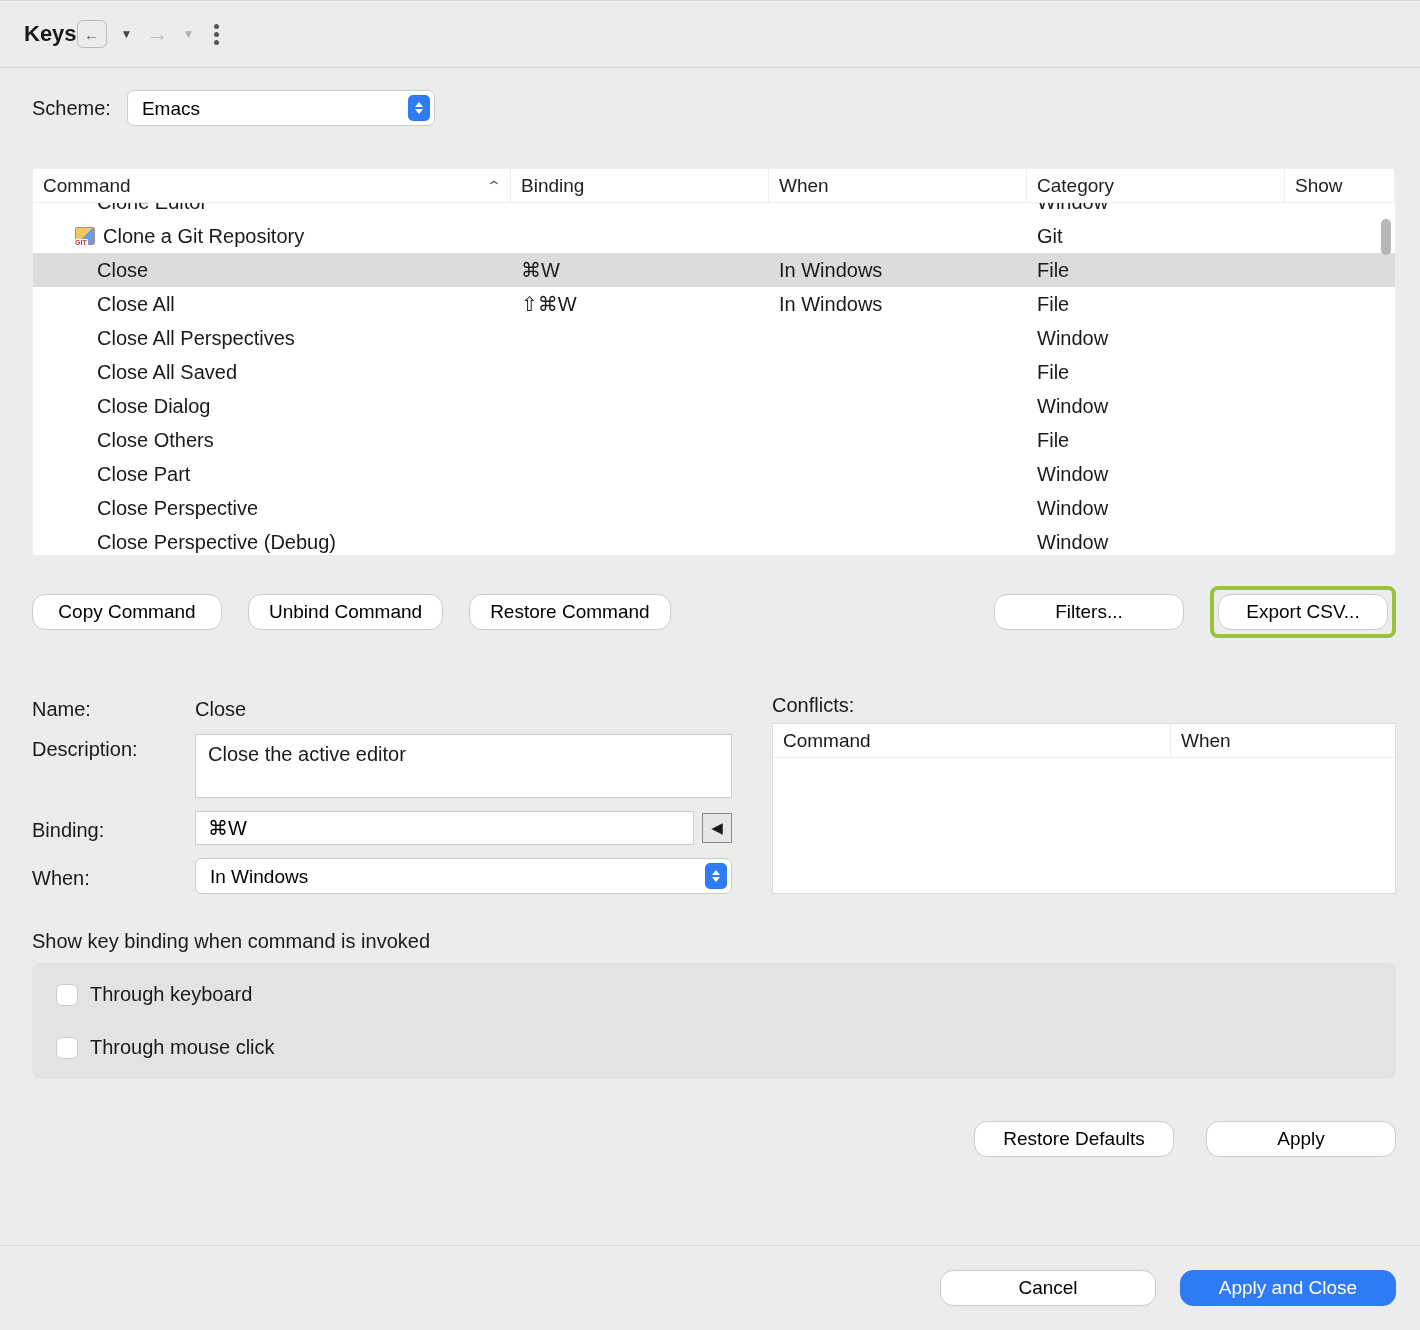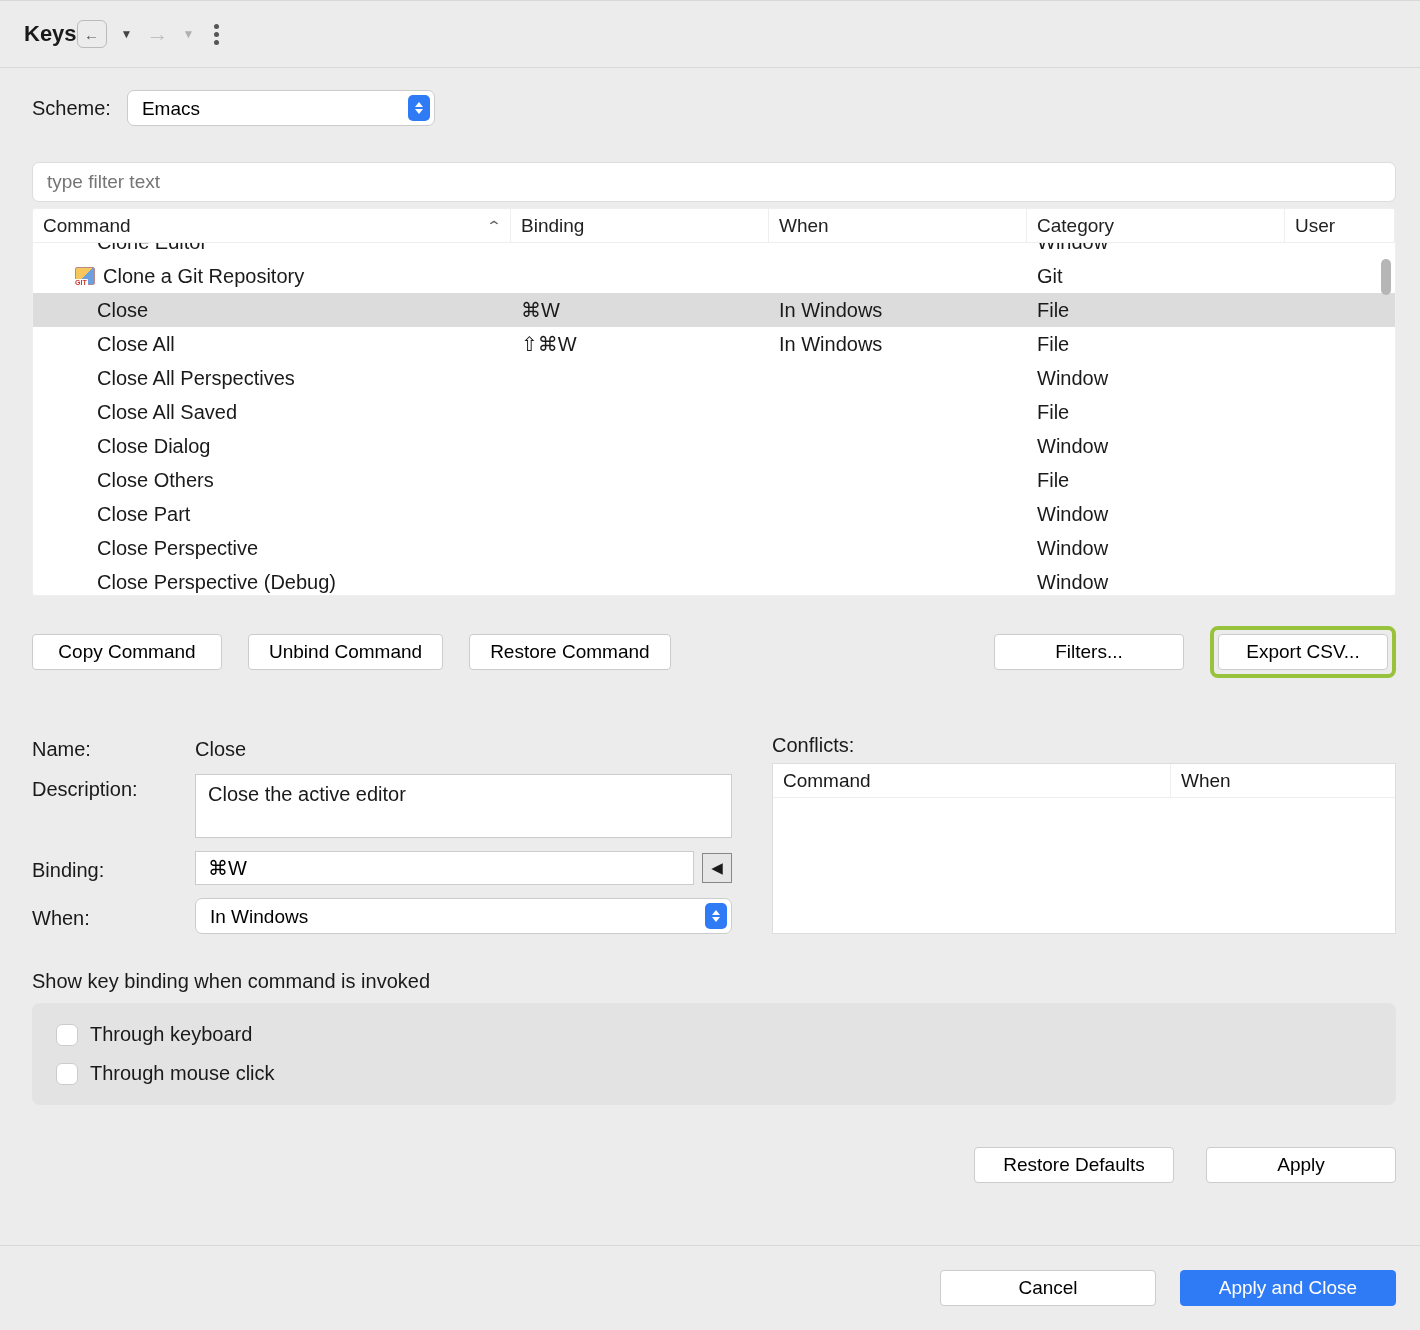--- a/index.html
+++ b/index.html
@@ -47,21 +47,21 @@
   .td.bind { width:258px; }
   .td.when { width:258px; }
   .td.cat  { width:258px; }
   .td.user { flex:1; }
   .git-icon { width:20px; height:18px; display:inline-block; background:linear-gradient(135deg,#f6c75c 50%,#6aa0e0 50%); border:1px solid #b88; border-radius:2px; position:relative; margin-left:-22px; margin-right:2px; }
   .git-icon::after { content:"GIT"; position:absolute; left:-2px; bottom:-2px; font-size:7px; font-weight:700; background:#fff; color:#c33; padding:0 1px; border-radius:1px; }
 
   .scrollbar { position:absolute; right:4px; top:50px; width:10px; height:36px; background:#b6b6b6; border-radius:5px; }
 
   .btn-row { display:flex; gap:26px; margin-top:30px; align-items:center; }
-  .btn { background:#fff; border:1px solid #ccc; border-radius:4px; height:36px; padding: 0 20px; font-size:19px; display:flex; align-items:center; justify-content:center; min-width:190px; cursor:pointer; }
+  .btn { background:#fff; border:1px solid #ccc; border-radius:13px; height:36px; padding: 0 20px; font-size:19px; display:flex; align-items:center; justify-content:center; min-width:190px; cursor:pointer; }
   .btn.sm { min-width:190px; }
   .spacer { flex:1; }
   .highlight-wrap { border:4px solid #99c23c; border-radius:8px; padding:4px; }
 
   .detail-grid { display:flex; gap:40px; margin-top:56px; }
   .left-col { width: 700px; display:grid; grid-template-columns: 150px 1fr auto; row-gap:14px; column-gap:12px; align-items:start;gap:13px; }
   .left-col .lab { font-size:20px; padding-top:4px; }
   .name-val { font-size:20px; padding-top:4px; }
   .desc-box { grid-column:2 / span 2; background:#fff; border:1px solid #ccc; border-radius:0; height:64px; padding:8px 12px; font-size:20px; }
   .bind-input { background:#fff; border:1px solid #ccc; height:34px; padding:0 12px; font-size:20px; width:100%; }
@@ -73,21 +73,21 @@
   .right-col { flex:1; display:flex; flex-direction:column; }
   .right-col .lab { font-size:20px; margin-bottom:6px; }
   .conflicts-table { border:1px solid #ddd; background:#fff; flex:1; min-height:156px; }
   .c-thead { display:flex; height:34px; border-bottom:1px solid #eee; }
   .c-th { display:flex; align-items:center; padding:0 10px; font-size:19px; }
   .c-th.cmd { width:398px; border-right:1px solid #eee; }
   .c-th.when { flex:1; }
 
   .show-group { margin-top:36px; }
   .show-group > .lab { font-size:20px; }
-  .check-box-area { background:#e3e3e3; border-radius:8px; padding:20px 24px; margin-top:10px; display:flex; flex-direction:column; gap:16px; }
+  .check-box-area { background:#e3e3e3; border-radius:8px; padding:20px 24px; margin-top:10px; display:flex; flex-direction:column; gap:30px; }
   .chk { display:flex; align-items:center; gap:12px; font-size:20px; }
   .chk .box { width:22px; height:22px; background:#fff; border:1px solid #ccc; border-radius:6px; }
 
   .apply-row { display:flex; justify-content:flex-end; gap:32px; margin-top:42px; }
 
   .footer { border-top:1px solid #d8d8d8; padding:24px; display:flex; justify-content:flex-end; gap:24px; margin-top:24px; }
   .btn.primary { background:#2f7bf6; border-color:#2f7bf6; color:#fff; }
   .btn.wide { min-width:216px; }
 </style>
 </head>
@@ -115,29 +115,28 @@
     <div class="scheme-row">
       <label class="lab">Scheme:</label>
       <div class="select-wrap">
         <select class="select" style="width:308px;">
           <option>Emacs</option>
         </select>
         <div class="select-handle"></div>
       </div>
     </div>
 
-    <input class="filter-input" placeholder="type filter text" style="">
 
     <div class="table-wrap">
       <div class="thead">
         <div class="th col-cmd sort">Command</div>
         <div class="th col-bind">Binding</div>
         <div class="th col-when">When</div>
         <div class="th col-cat">Category</div>
-        <div class="th col-user">User</div>
+        <div class="th col-user">Show</div>
       </div>
       <div class="tbody" id="tbody">
           <div class="trow cut">
             <div class="td cmd">
               <span>Clone Editor</span>
             </div>
             <div class="td bind"></div>
             <div class="td when"></div>
             <div class="td cat">Window</div>
             <div class="td user"></div>

